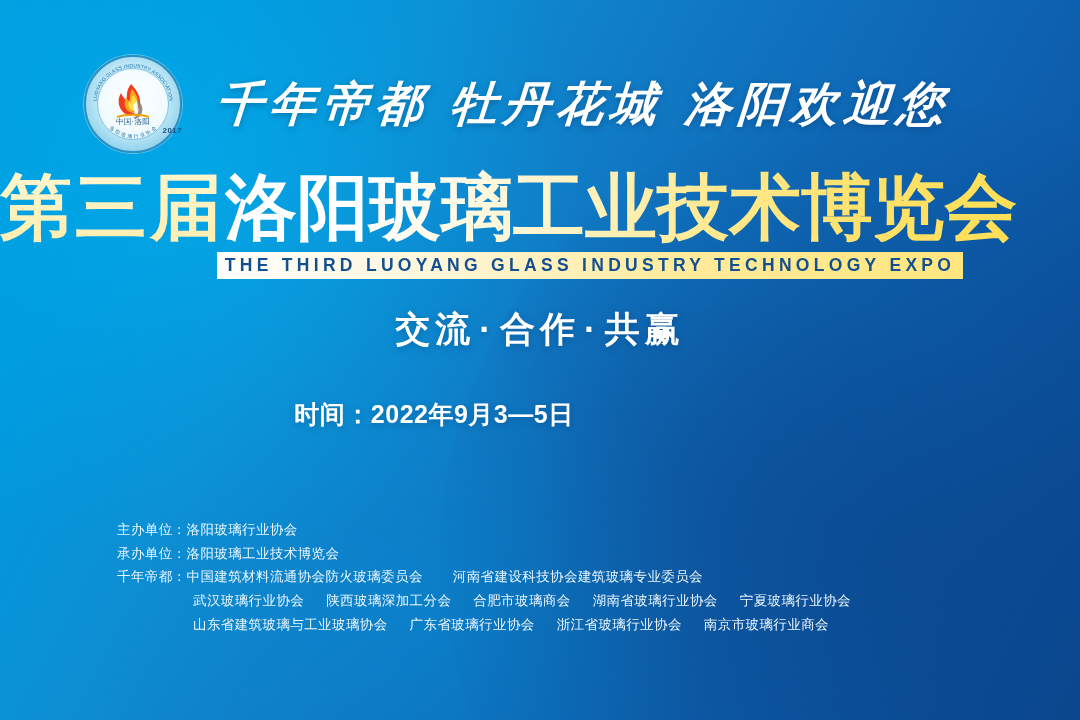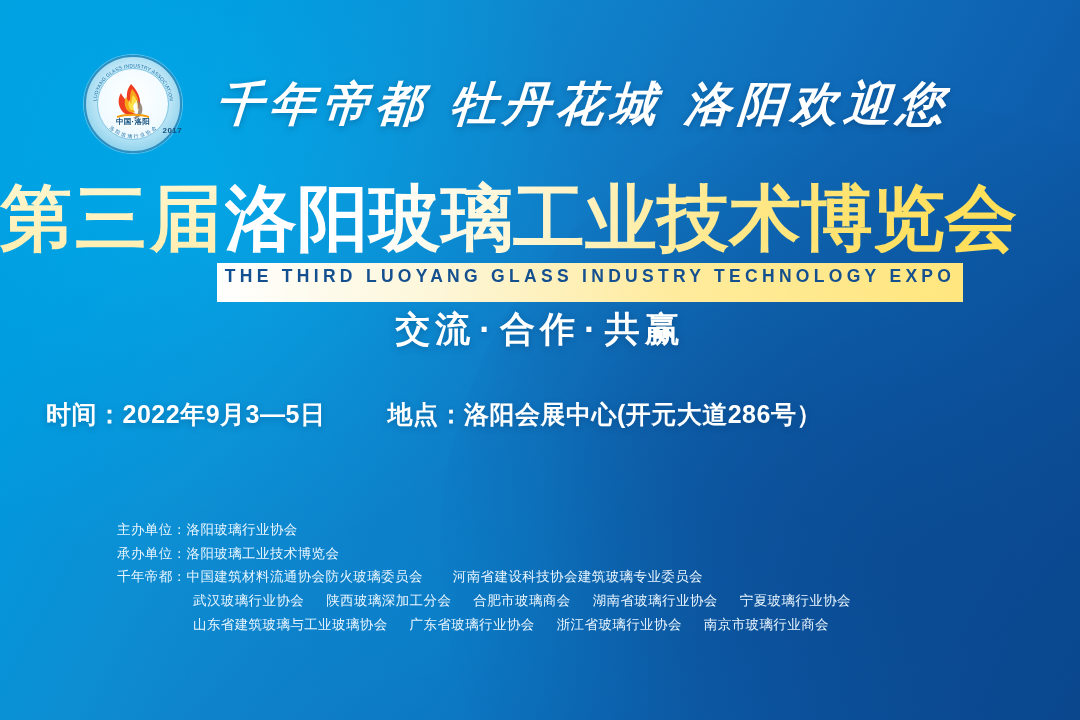--- a/index.html
+++ b/index.html
@@ -113,21 +113,21 @@
     height: 40px;
   }
   .logo-center-cn {
     position: absolute;
     left: 0; right: 0;
     top: 62px;
     text-align: center;
     font-size: 7.5px;
     color: #15507e;
     letter-spacing: 0.3px;
-    font-weight: bold;
+    font-weight: normal;
   }
   .logo-center-year {
     position: absolute;
     left: 0; right: 0;
     top: 71px;
     text-align: right;
     font-size: 8px;
     color: #15507e;
     font-weight: bold;
     letter-spacing: 0.4px;
@@ -142,21 +142,21 @@
     font-style: italic;
     letter-spacing: 6px;
     white-space: nowrap;
     text-shadow: 0 2px 6px rgba(3,40,80,0.35);
     transform: skewX(-4deg);
   }
 
   
   .title-block {
     position: absolute;
-    left: 0; top: 182px;
+    left: 0; top: 171px;
     width: 980px;
     text-align: center;
   }
   .title-main {
     font-size: 72px;
     font-weight: bold;
     line-height: 1;
     letter-spacing: 1px;
     white-space: nowrap;
     display: inline-block;
@@ -180,21 +180,21 @@
         #ffe168 82%,
         #ffdf55 100%);
     -webkit-background-clip: text;
     background-clip: text;
     color: transparent;
     letter-spacing: 0px;
   }
   .title-en-bar {
     display: inline-block;
     margin-top: 5px;
-    padding: 3px 8px 14px 8px;
+    padding: 3px 8px 2px 8px;
     background: linear-gradient(95deg, #ffffff 0%, #fdf6d8 30%, #ffeb9c 62%, #ffe67e 100%);
     color: #14508f;
     font-size: 17.5px;
     font-weight: bold;
     letter-spacing: 4.3px;
     white-space: nowrap;
     line-height: 1.25;
     font-family: "Liberation Sans", sans-serif;
   }
   .title-en-wrap {
@@ -304,21 +304,20 @@
     <div class="title-main"><span class="t-ordinal">第三届</span><span class="t-name">洛阳玻璃工业技术博览会</span></div>
     <div class="title-en-wrap">
       <span class="title-en-bar">THE THIRD LUOYANG GLASS INDUSTRY TECHNOLOGY EXPO</span>
     </div>
   </div>
 
   <div class="tagline"><span>交流</span><span class="dot">·</span><span>合作</span><span class="dot">·</span><span>共赢</span></div>
 
   <div class="info-row">
     <div><span>时间：</span><span>2022年9月3—5日</span></div>
-    <div class="info-venue"><span>地点：</span><span>洛阳会展中心(开元大道286号）</span></div>
   </div>
 
   <div class="orgs">
 
     <span class="org-line"><span class="org-label">主办单位：</span><span>洛阳玻璃行业协会</span></span>
 
     <span class="org-line"><span class="org-label">承办单位：</span><span>洛阳玻璃工业技术博览会</span></span>
 
     <span class="org-line"><span class="org-label">千年帝都：</span><span>中国建筑材料流通协会防火玻璃委员会</span><span class="gap-1"></span><span>河南省建设科技协会建筑玻璃专业委员会</span></span>
 

